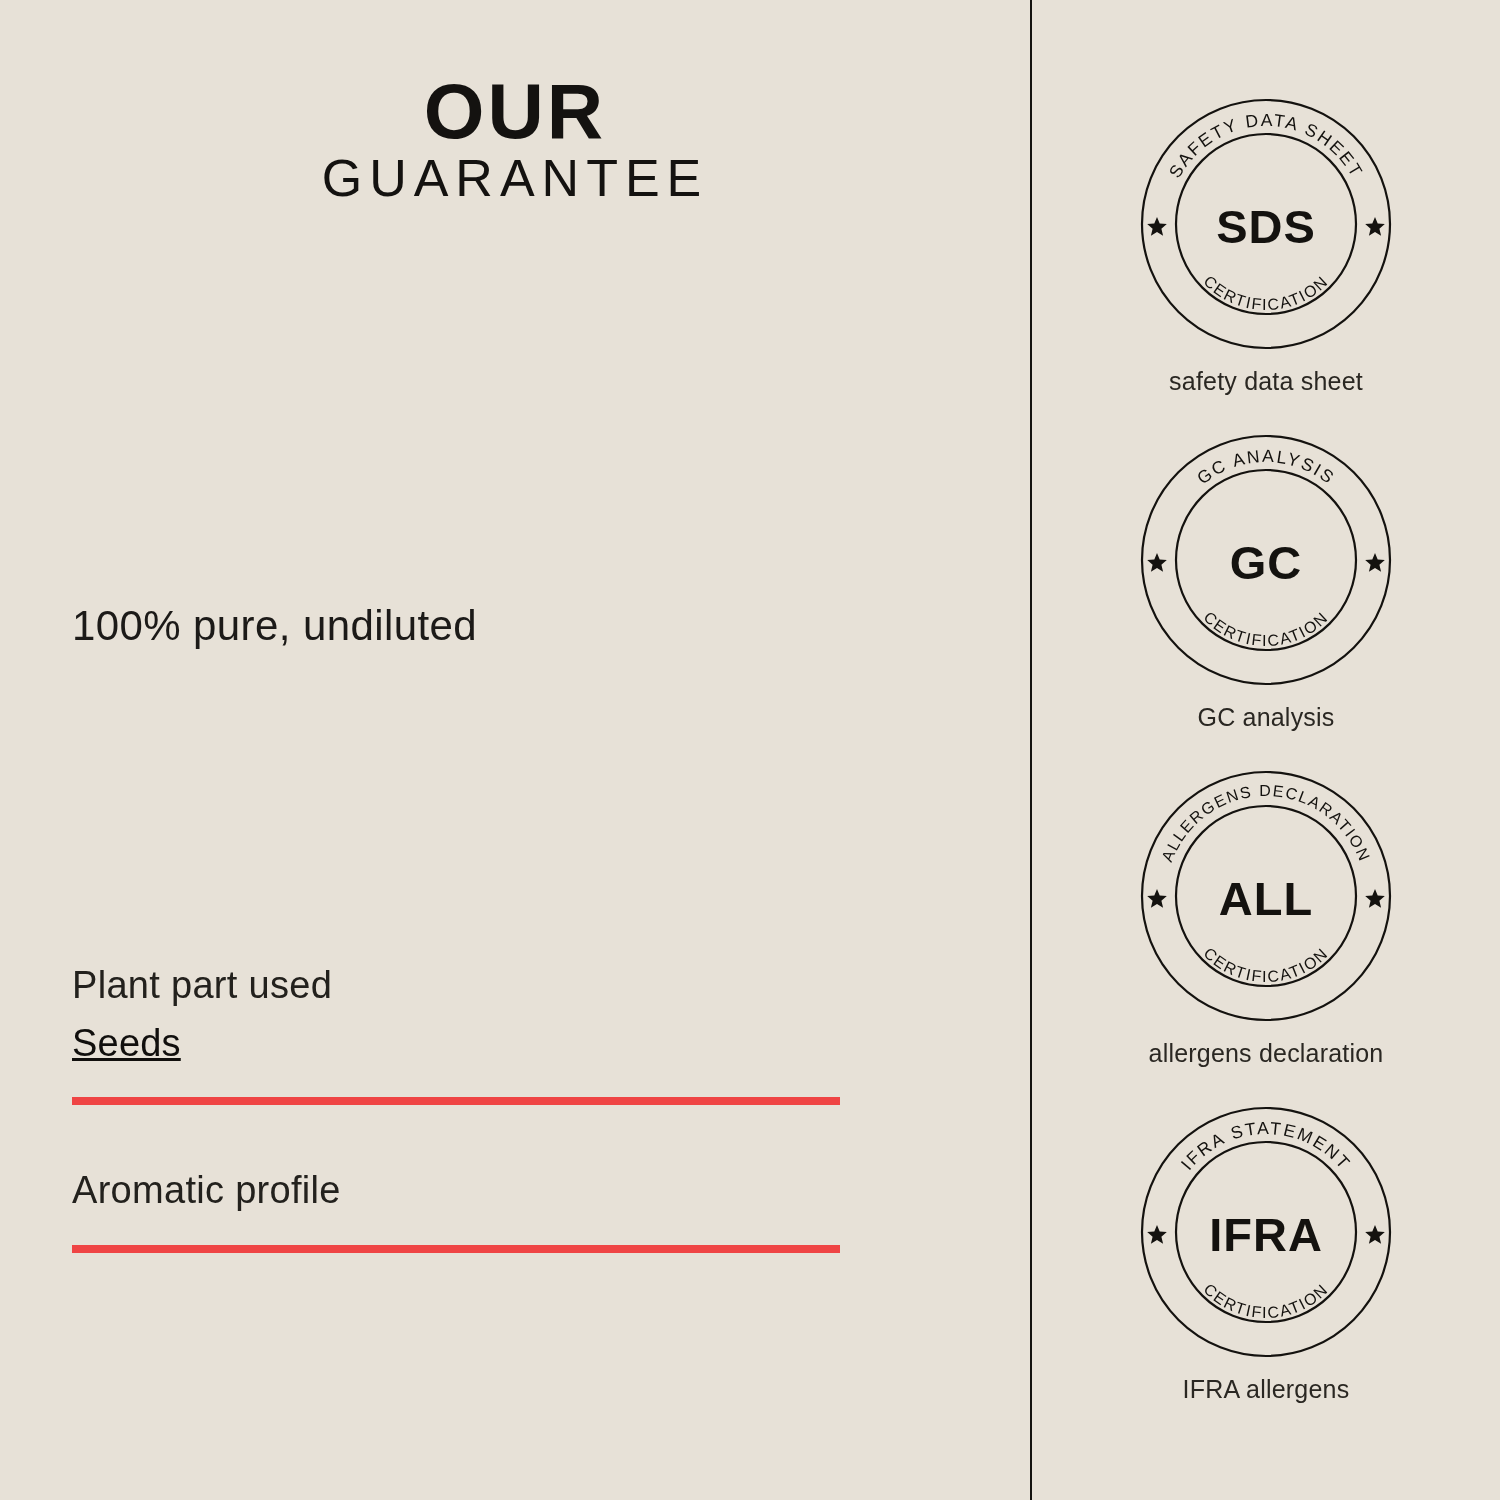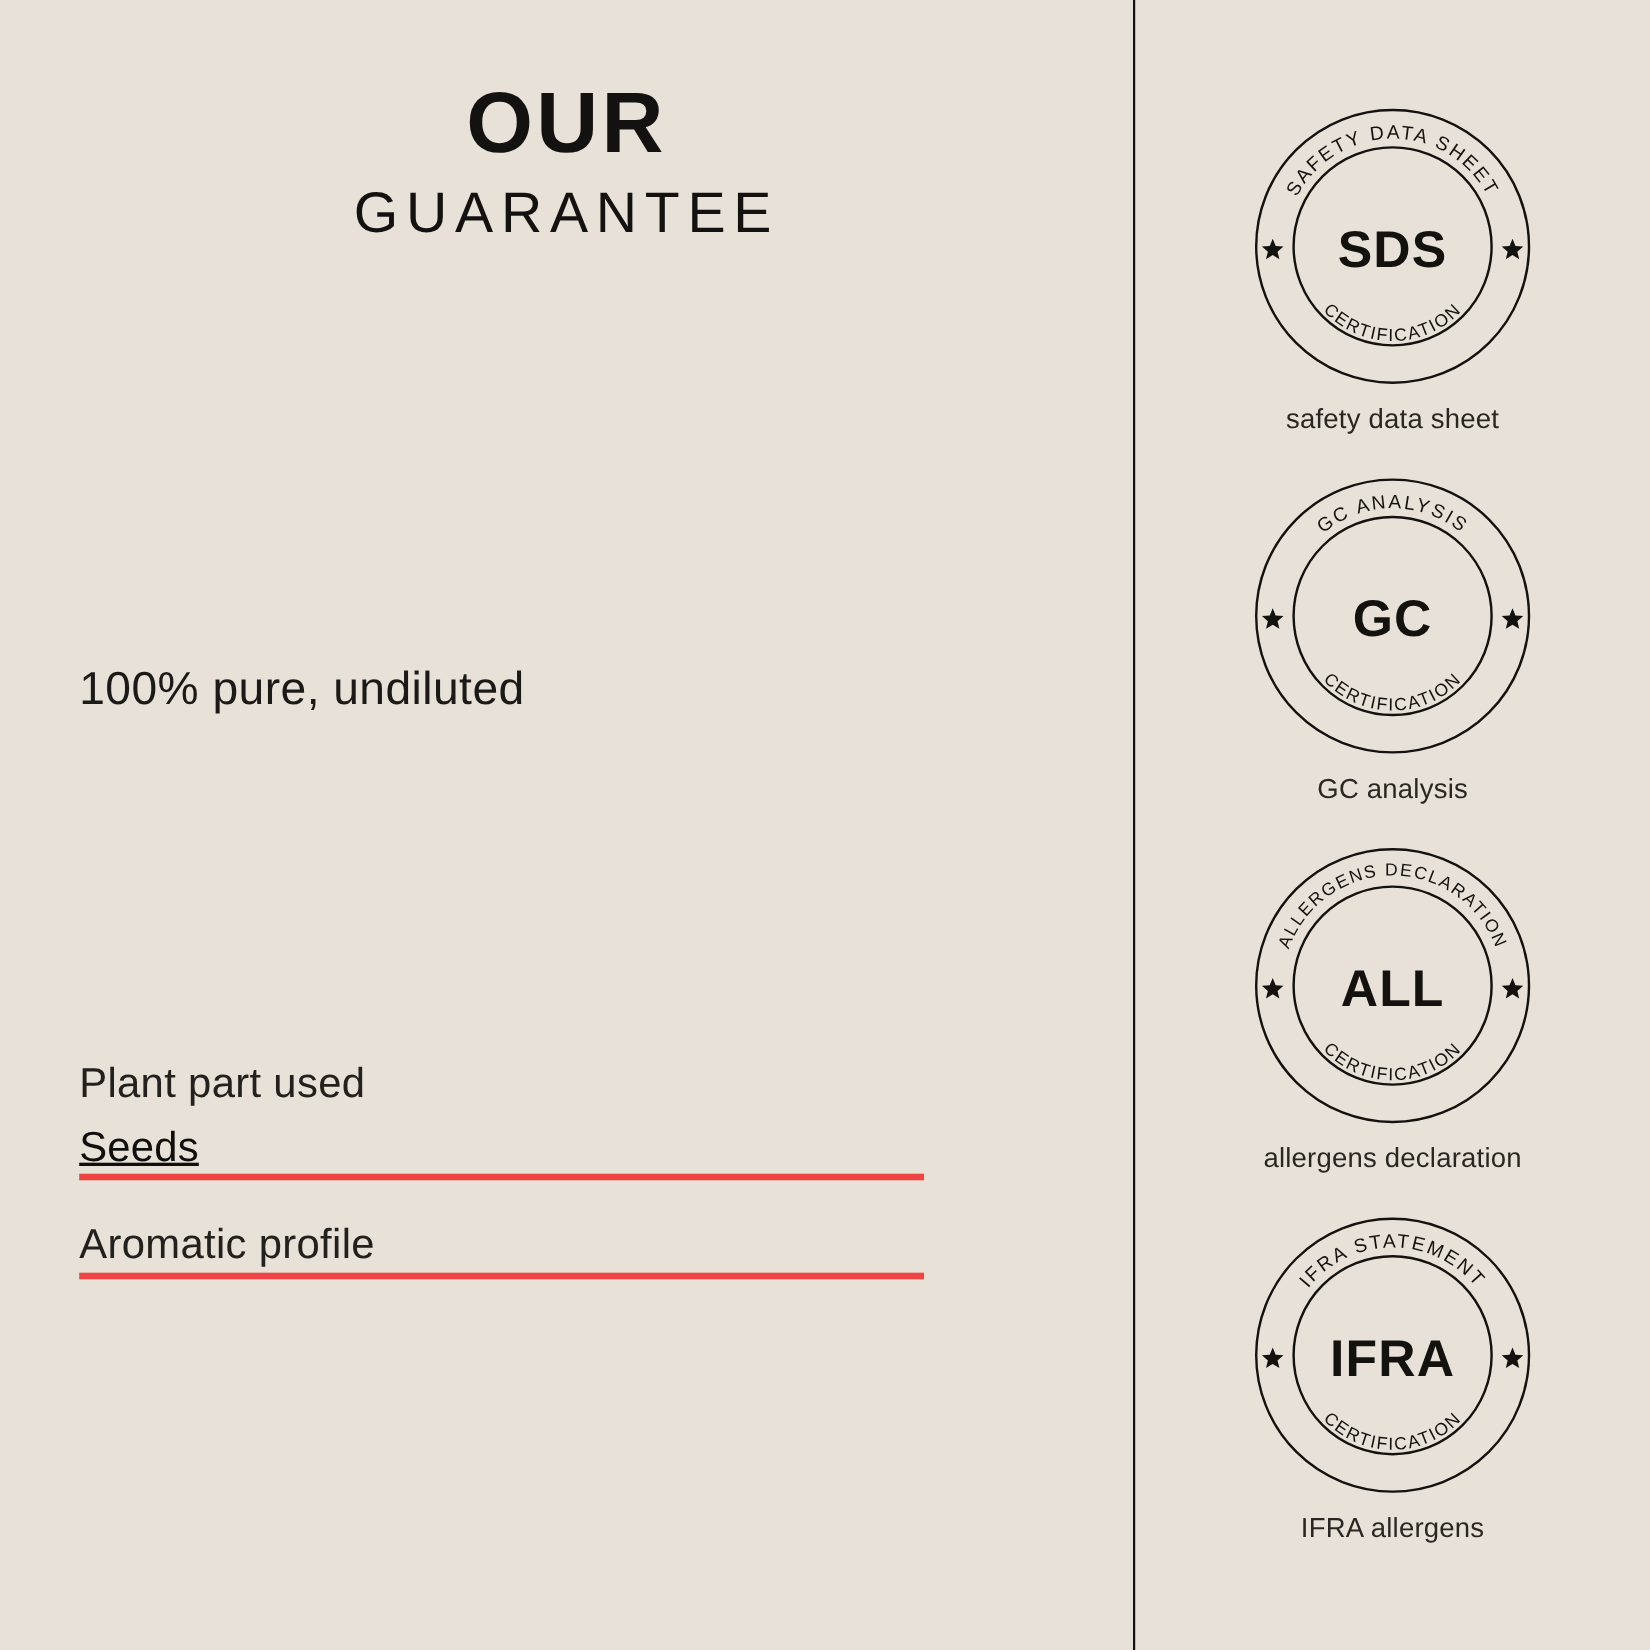--- a/index.html
+++ b/index.html
@@ -52,21 +52,21 @@
   .guarantee-heading .line-1 {
     display: block;
     font-size: 78px;
     font-weight: 700;
     letter-spacing: 3px;
     line-height: 1.0;
     color: #141210;
   }
   .guarantee-heading .line-2 {
     display: block;
-    margin-top: 18px;
+    margin-top: 2px;
     font-size: 52px;
     font-weight: 400;
     letter-spacing: 7px;
     line-height: 1.0;
     color: #141210;
   }
 
   .product-block {
     position: absolute;
     left: 72px;
@@ -102,25 +102,25 @@
   }
 
   .spec-list {
     position: absolute;
     left: 72px;
     top: 962px;
     width: 768px;
   }
   .spec-row {
     width: 768px;
-    border-bottom: 6px solid #ef4444;
-    padding-bottom: 0;
+    border-bottom: 8px solid #ef4444;
+    padding-bottom: 30px;
   }
   .spec-row + .spec-row {
-    margin-top: 36px;
+    margin-top: 62px;
   }
   .spec-row .spec-label {
     display: block;
     font-size: 38px;
     font-weight: 400;
     letter-spacing: 0.3px;
     line-height: 1.25;
     color: #23211d;
   }
   .spec-row .spec-value {

